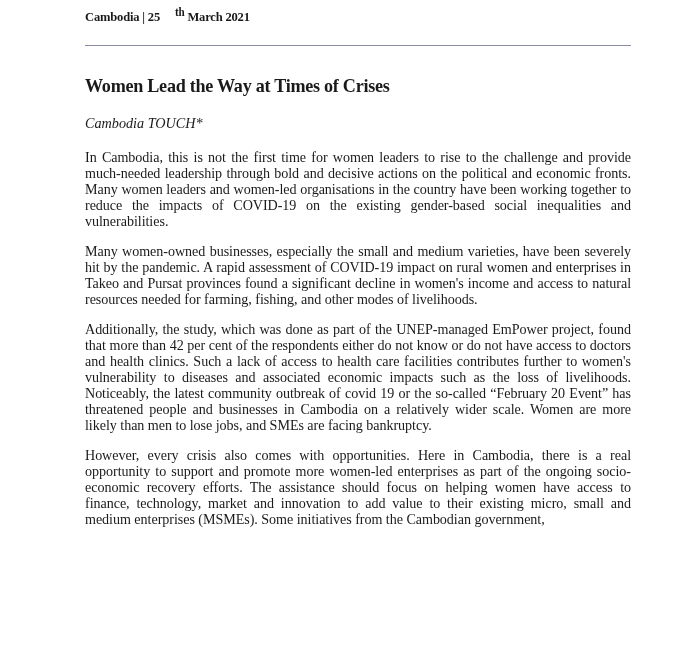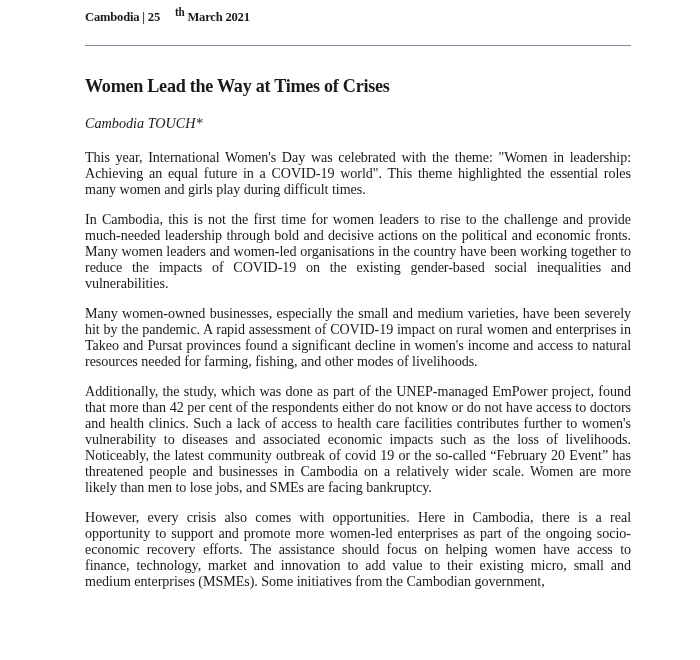--- a/index.html
+++ b/index.html
@@ -88,19 +88,18 @@
     <span>Cambodia | 25</span><sup>th</sup><span> March 2021</span>
   </div>
 
   <div class="rule"></div>
 
   <h1 class="title">Women Lead the Way at Times of Crises</h1>
 
   <div class="author">Cambodia TOUCH*</div>
 
   <div class="body-text">
-    <p class="para">This year, International Women's Day was celebrated with the theme: "Women in leadership: Achieving an equal future in a COVID-19 world". This theme highlighted the essential roles many women and girls play during difficult times.</p>
     <p class="para">In Cambodia, this is not the first time for women leaders to rise to the challenge and provide much-needed leadership through bold and decisive actions on the political and economic fronts. Many women leaders and women-led organisations in the country have been working together to reduce the impacts of COVID-19 on the existing gender-based social inequalities and vulnerabilities.</p>
     <p class="para">Many women-owned businesses, especially the small and medium varieties, have been severely hit by the pandemic. A rapid assessment of COVID-19 impact on rural women and enterprises in Takeo and Pursat provinces found a significant decline in women's income and access to natural resources needed for farming, fishing, and other modes of livelihoods.</p>
     <p class="para">Additionally, the study, which was done as part of the UNEP-managed EmPower project, found that more than 42 per cent of the respondents either do not know or do not have access to doctors and health clinics. Such a lack of access to health care facilities contributes further to women's vulnerability to diseases and associated economic impacts such as the loss of livelihoods. Noticeably, the latest community outbreak of covid 19 or the so-called “February 20 Event” has threatened people and businesses in Cambodia on a relatively wider scale. Women are more likely than men to lose jobs, and SMEs are facing bankruptcy.</p>
     <p class="para">However, every crisis also comes with opportunities. Here in Cambodia, there is a real opportunity to support and promote more women-led enterprises as part of the ongoing socio-economic recovery efforts. The assistance should focus on helping women have access to finance, technology, market and innovation to add value to their existing micro, small and medium enterprises (MSMEs). Some initiatives from the Cambodian government,</p>
   </div>
 </div>
 
 </body></html>

